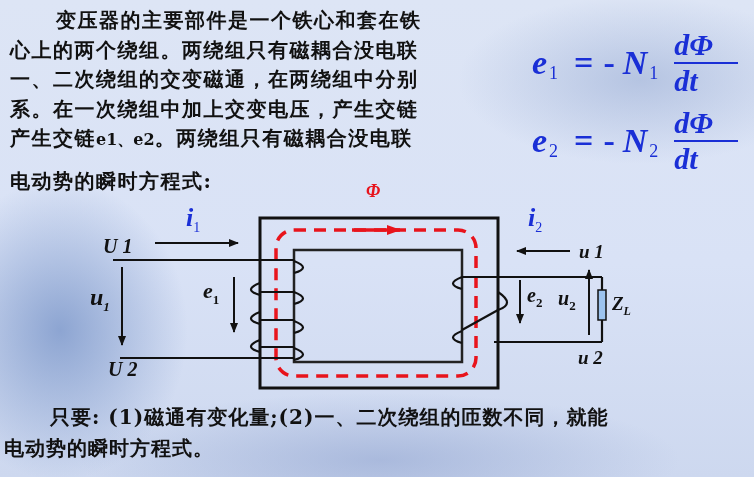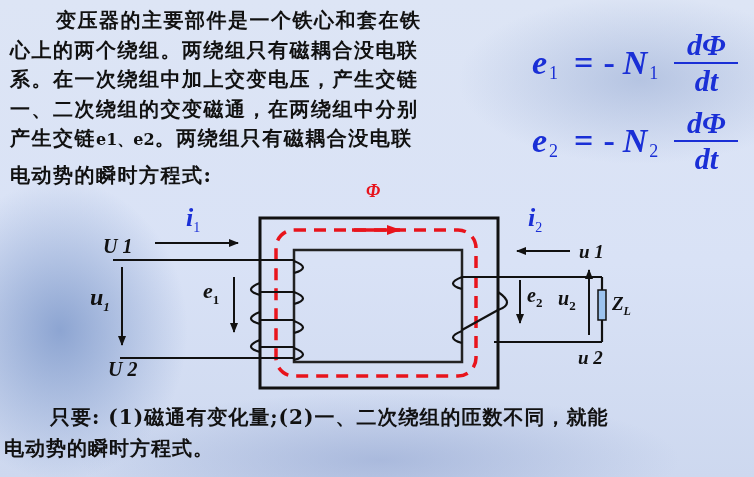--- a/index.html
+++ b/index.html
@@ -14,39 +14,39 @@
   .para{position:absolute;left:10px;top:6px;width:490px;font-size:20px;line-height:29.5px;
     font-family:"DejaVu Serif",serif;font-weight:bold;letter-spacing:1.5px;}
   .para .indent{padding-left:46px;}
   .small{font-size:16px;font-weight:bold;letter-spacing:0;}
   .formula{position:absolute;color:#1a2fd6;font-family:"Liberation Serif",serif;font-weight:bold;font-style:italic;}
   .f1{left:532px;top:28px;}
   .f2{left:532px;top:106px;}
   .f-row{display:flex;align-items:center;font-size:34px;}
   .f-row .sub{font-size:18px;position:relative;top:10px;font-style:normal;font-weight:normal;margin:0 6px 0 2px;}
   .f-row .eq{font-style:normal;margin:0 10px;}
-  .frac{display:inline-flex;flex-direction:column;align-items:center;margin-left:10px;font-size:30px;line-height:34px;}
+  .frac{display:inline-flex;flex-direction:column;margin-left:10px;font-size:30px;line-height:34px;}
   .frac .line{width:64px;height:2px;background:#1a2fd6;}
   .diagram{position:absolute;left:0;top:0;}
   .bottom{position:absolute;left:4px;top:402px;width:740px;font-size:20px;line-height:31px;font-weight:bold;
     font-family:"DejaVu Serif",serif;letter-spacing:1px;}
   .bottom .indent{padding-left:46px;}
 </style>
 </head>
 <body>
 
 <div class="bg"></div>
 
 <div class="para">
   <div class="indent">变压器的主要部件是一个铁心和套在铁</div>
   <div>心上的两个绕组。两绕组只有磁耦合没电联</div>
+  <div>一、二次绕组的交变磁通，在两绕组中分别</div>
   <div>系。在一次绕组中加上交变电压，产生交链</div>
-  <div>一、二次绕组的交变磁通，在两绕组中分别</div>
   <div><span>产生交链</span><span class="small">e1、e2</span><span>。两绕组只有磁耦合没电联</span></div>
-  <div style="margin-top:6px">电动势的瞬时方程式:</div>
+  <div style="margin-top:12px">电动势的瞬时方程式:</div>
 </div>
 
 <div class="formula f1">
   <div class="f-row">
     <span>e</span>
       <span class="sub">1</span>
     <span class="eq">=</span>
     <span class="eq" style="margin:0 8px 0 0">-</span>
     <span>N</span>
       <span class="sub">1</span>

